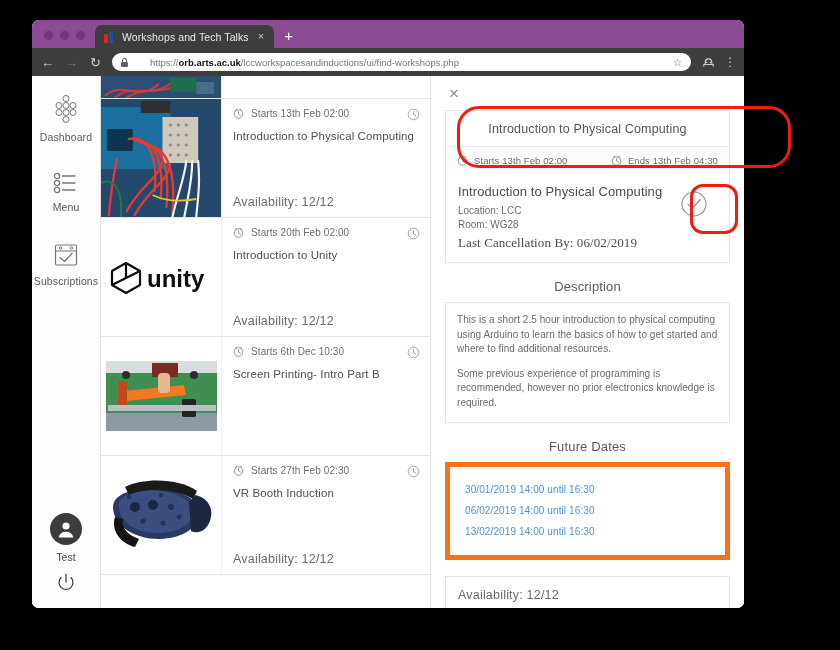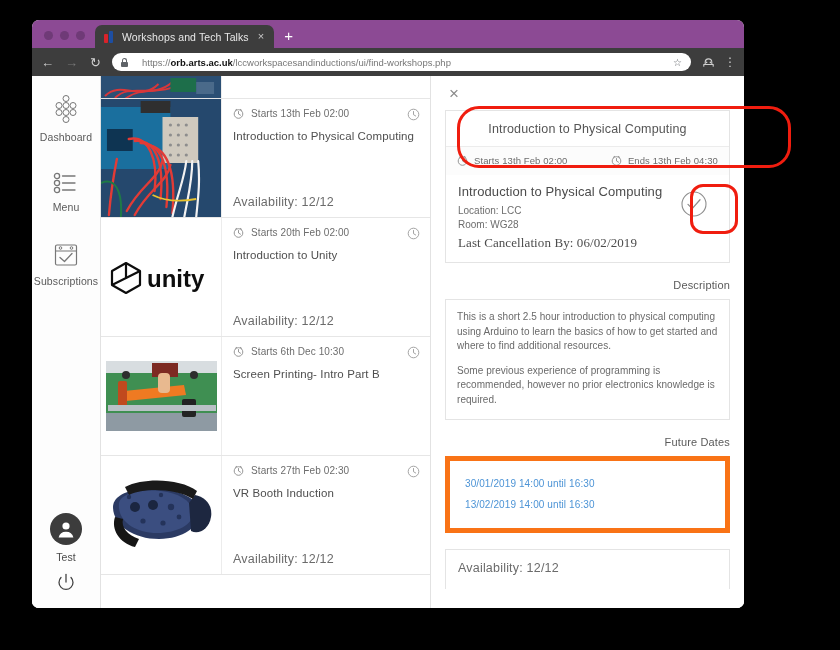--- a/index.html
+++ b/index.html
@@ -64,21 +64,21 @@
     height: 28px; background: #3d3d3d;
     display: flex; align-items: center;
     padding: 0 8px; gap: 9px;
   }
   .navbtn { color: #cfcfcf; font-size: 13px; line-height: 1; width: 15px; text-align: center; }
   .navbtn.dim { color: #777; }
   .urlbox {
     flex: 1; height: 18px; background: #fff;
     border-radius: 9px;
     display: flex; align-items: center;
-    padding: 0 9px; gap: 14px; overflow: hidden;
+    padding: 0 9px; gap: 22px; overflow: hidden;
   }
   .lock {
     width: 7px; height: 9px; position: relative; flex: none;
   }
   .lock b {
     position: absolute; bottom: 0; left: 0; width: 7px; height: 5px;
     background: #5f6368; border-radius: 1px;
   }
   .lock s {
     position: absolute; top: 0; left: 1.3px; width: 4.4px; height: 5px;
@@ -179,21 +179,21 @@
   .tcell span { font-size: 9.5px; color: #6d6d6d; letter-spacing: .1px; }
 
   .body-block { padding: 9px 12px 11px; display: flex; align-items: flex-start; }
   .bb-left { flex: 1; }
   .bb-title { font-size: 13px; color: #4c4c4c; margin-bottom: 5px; letter-spacing: .1px; }
   .bb-line { font-size: 10px; color: #6d6d6d; line-height: 1.35; }
   .bb-cancel { font-size: 13px; color: #4c4c4c; margin-top: 4px; letter-spacing: .1px; font-family: Liberation Serif, serif; }
   .check-wrap { width: 46px; display: flex; justify-content: center; padding-top: 6px; }
 
   .section-title {
-    text-align: right; font-size: 11px; color: #5a5a5a;
+    text-align: center; font-size: 13px; color: #5a5a5a;
     margin: 16px 0 8px; letter-spacing: .15px;
   }
   .desc-box { border: 1px solid #e4e4e4; padding: 10px 11px 12px; }
   .desc-p {
     font-size: 10px; color: #6a6a6a; line-height: 1.45; letter-spacing: .05px;
   }
   .desc-p + .desc-p { margin-top: 10px; }
 
   .dates-box { border: 5px solid #f97316; padding: 12px 11px 13px; }
   .date-row {
@@ -574,20 +574,21 @@
 
       <div class="section-title">Description</div>
       <div class="desc-box">
         <p class="desc-p">This is a short 2.5 hour introduction to physical computing using Arduino to learn the basics of how to get started and where to find additional resources.</p>
         <p class="desc-p">Some previous experience of programming is recommended, however no prior electronics knowledge is required.</p>
       </div>
 
       <div class="section-title">Future Dates</div>
       <div class="dates-box">
         <div class="date-row">30/01/2019 14:00 until 16:30</div>
+        <div class="date-row">06/02/2019 14:00 until 16:30</div>
         <div class="date-row">13/02/2019 14:00 until 16:30</div>
       </div>
 
       <div class="avail-box">Availability: 12/12</div>
     </div>
 
   </div>
 </div>
 
 <div class="anno" id="anno-header"></div>

